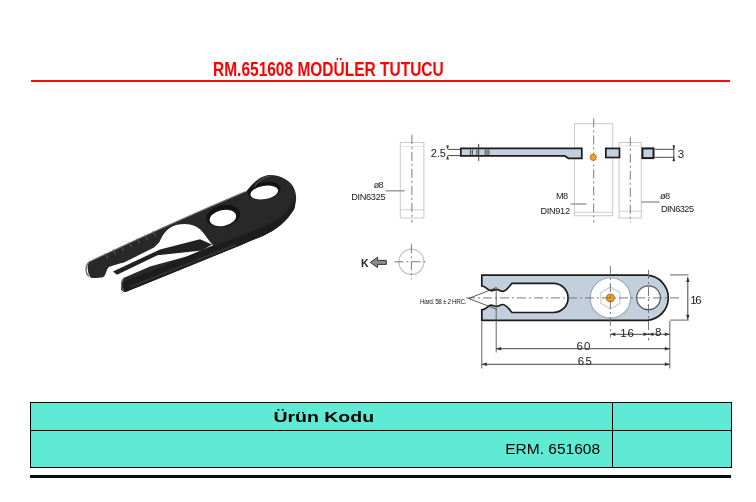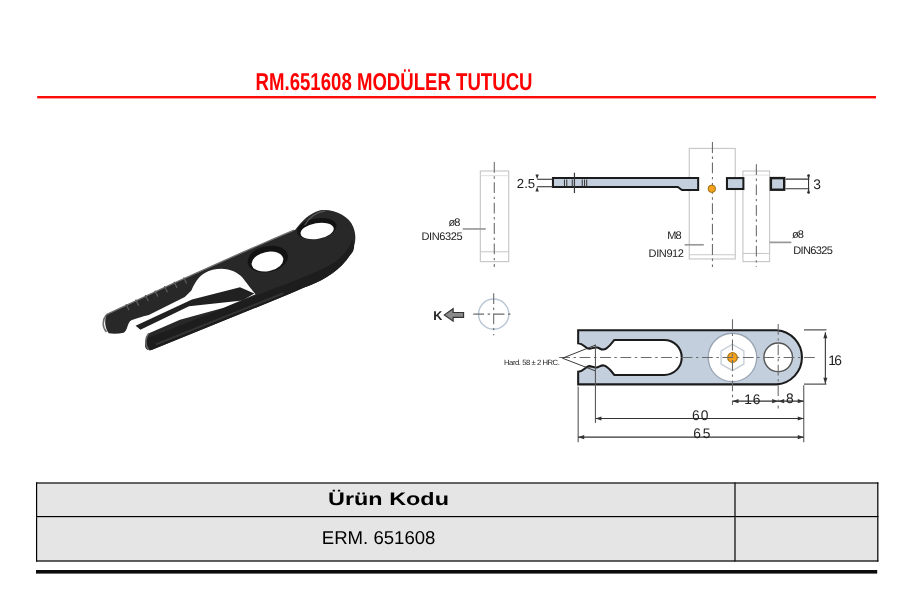--- a/index.html
+++ b/index.html
@@ -3,21 +3,21 @@
 <meta charset="utf-8">
 <style>
   html,body{margin:0;padding:0;background:#ffffff;}
   body{width:756px;height:502px;position:relative;overflow:hidden;
        font-family:"Liberation Sans", sans-serif;}
   .title{position:absolute;left:212.7px;top:58.7px;color:#fe0000;
          font-weight:bold;font-size:20.3px;line-height:1;
          transform:scaleX(0.764);transform-origin:left top;white-space:nowrap;}
   .redline{position:absolute;left:31px;top:80.4px;width:699px;height:1.9px;background:#fb0d09;}
   table.prod{position:absolute;left:30px;top:402px;border-collapse:collapse;}
-  table.prod td{background:#e5e5e5;border:1.6px solid #000;text-align:center;box-sizing:border-box;
+  table.prod td{background:#5eead4;border:1.6px solid #000;text-align:center;box-sizing:border-box;
         vertical-align:middle;font-size:15px;color:#000;padding:0;}
   .blackline{position:absolute;left:30px;top:475px;width:701px;height:2.6px;background:#0c0c0c;}
 </style>
 </head>
 <body>
 <div class="title">RM.651608 MODÜLER TUTUCU</div>
 <div class="redline"></div>
 
 <svg width="756" height="502" viewBox="0 0 756 502" style="position:absolute;left:0;top:0">
 
@@ -237,18 +237,18 @@
 </g>
 </svg>
 
 <table class="prod">
   <tbody>
       <tr>
         <td style="width:582px;height:28px;font-weight:bold;padding-left:5px;"><span style="display:inline-block;transform:scaleX(1.3);transform-origin:center;">Ürün Kodu</span></td>
         <td style="width:119px;"></td>
       </tr>
   <tr>
-        <td style="height:37px;font-size:15.5px;padding-right:12px;">ERM. 651608</td>
+        <td style="height:37px;font-size:15.5px;padding-right:12px;text-align:right;">ERM. 651608</td>
         <td></td>
       </tr>
 </tbody>
   </table>
 <div class="blackline"></div>
 
 </body></html>

